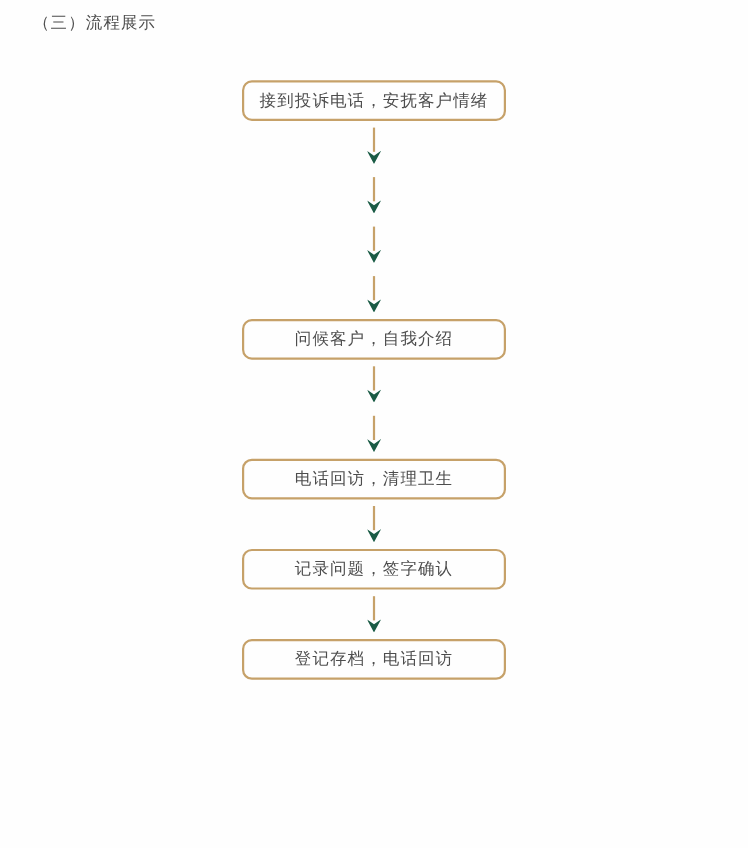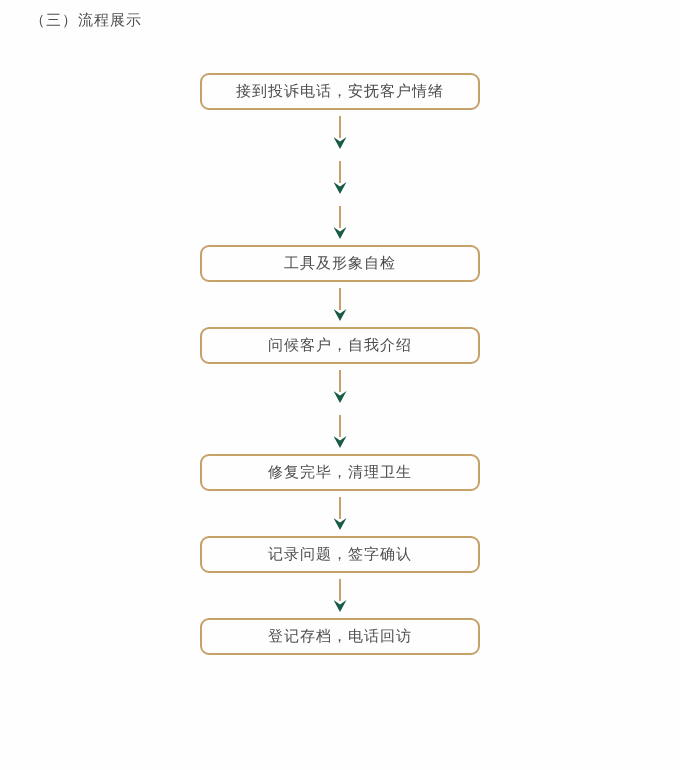--- a/index.html
+++ b/index.html
@@ -27,21 +27,21 @@
     position: absolute;
     top: 73px;
     left: 0;
     right: 0;
     display: flex;
     flex-direction: column;
     align-items: center;
   }
   .flow-step-box {
     box-sizing: border-box;
-    width: 280px;
+    width: 240px;
     height: 37px;
     border: 2px solid var(--accent, #c6a169);
     border-radius: 9px;
     background: var(--bg, #fefefe);
     display: flex;
     align-items: center;
     justify-content: center;
     font-size: 15px;
     color: var(--text, #4d4d4d);
     letter-spacing: 1px;
@@ -81,35 +81,34 @@
       <div class="arrow-head"></div>
     </div>
     <div class="down-arrow">
       <div class="arrow-stem"></div>
       <div class="arrow-head"></div>
     </div>
     <div class="down-arrow">
       <div class="arrow-stem"></div>
       <div class="arrow-head"></div>
     </div>
-    <div class="flow-step-box">工具及形象自检</div>
     <div class="down-arrow">
       <div class="arrow-stem"></div>
       <div class="arrow-head"></div>
     </div>
     <div class="flow-step-box">问候客户，自我介绍</div>
     <div class="down-arrow">
       <div class="arrow-stem"></div>
       <div class="arrow-head"></div>
     </div>
     <div class="down-arrow">
       <div class="arrow-stem"></div>
       <div class="arrow-head"></div>
     </div>
-    <div class="flow-step-box">修复完毕，清理卫生</div>
+    <div class="flow-step-box">电话回访，清理卫生</div>
     <div class="down-arrow">
       <div class="arrow-stem"></div>
       <div class="arrow-head"></div>
     </div>
     <div class="flow-step-box">记录问题，签字确认</div>
     <div class="down-arrow">
       <div class="arrow-stem"></div>
       <div class="arrow-head"></div>
     </div>
     <div class="flow-step-box">登记存档，电话回访</div>

